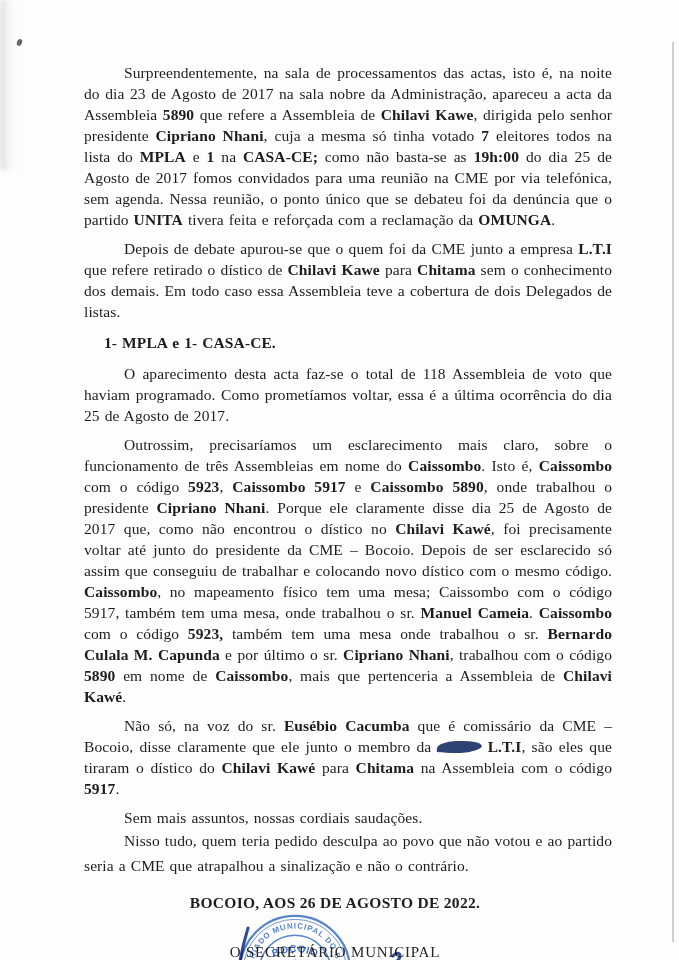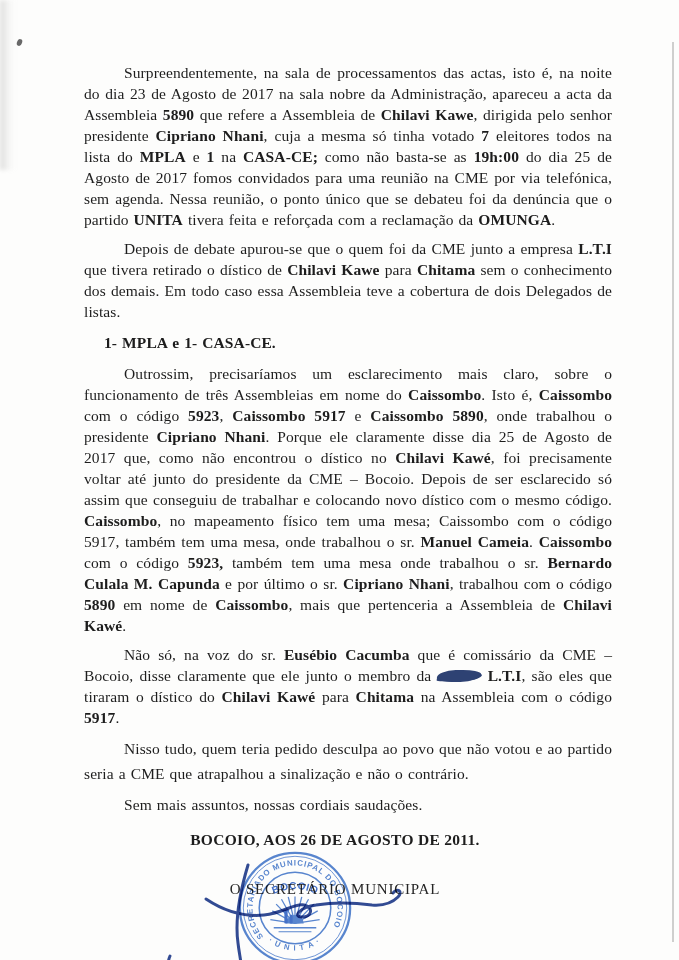--- a/index.html
+++ b/index.html
@@ -96,28 +96,29 @@
 
 <div class="page">
 
   <div class="corner-shade"></div>
   <div class="speck"></div>
   <div class="edge-line"></div>
 
   <div class="doc">
 
     <p class="para"><span>Surpreendentemente, na sala de processamentos das actas, isto é, na noite do dia 23 de Agosto de 2017 na sala nobre da Administração, apareceu a acta da Assembleia </span><span class="b">5890</span><span> que refere a Assembleia de </span><span class="b">Chilavi Kawe</span><span>, dirigida pelo senhor presidente </span><span class="b">Cipriano Nhani</span><span>, cuja a mesma só tinha votado </span><span class="b">7</span><span> eleitores todos na lista do </span><span class="b">MPLA</span><span> e </span><span class="b">1</span><span> na </span><span class="b">CASA-CE;</span><span> como não basta-se as </span><span class="b">19h:00</span><span> do dia 25 de Agosto de 2017 fomos convidados para uma reunião na CME por via telefónica, sem agenda. Nessa reunião, o ponto único que se debateu foi da denúncia que o partido </span><span class="b">UNITA</span><span> tivera feita e reforçada com a reclamação da </span><span class="b">OMUNGA</span><span>.</span></p>
-      <p class="para"><span>Depois de debate apurou-se que o quem foi da CME junto a empresa </span><span class="b">L.T.I</span><span> que tivera retirado o dístico de </span><span class="b">Chilavi Kawe</span><span> para </span><span class="b">Chitama</span><span> sem o conhecimento dos demais. Em todo caso essa Assembleia teve a cobertura de dois Delegados de listas.</span></p>
+      <p class="para"><span>Depois de debate apurou-se que o quem foi da CME junto a empresa </span><span class="b">L.T.I</span><span> que refere retirado o dístico de </span><span class="b">Chilavi Kawe</span><span> para </span><span class="b">Chitama</span><span> sem o conhecimento dos demais. Em todo caso essa Assembleia teve a cobertura de dois Delegados de listas.</span></p>
       <p class="para list"><span class="b">1-  MPLA e 1- CASA-CE.</span></p>
+      <p class="para"><span>O aparecimento desta acta faz-se o total de 118 Assembleia de voto que haviam programado. Como prometíamos voltar, essa é a última ocorrência do dia 25 de Agosto de 2017.</span></p>
       <p class="para"><span>Outrossim, precisaríamos um esclarecimento mais claro, sobre o funcionamento de três Assembleias em nome do </span><span class="b">Caissombo</span><span>. Isto é, </span><span class="b">Caissombo</span><span> com o código </span><span class="b">5923</span><span>, </span><span class="b">Caissombo 5917</span><span> e </span><span class="b">Caissombo 5890</span><span>, onde trabalhou o presidente </span><span class="b">Cipriano Nhani</span><span>. Porque ele claramente disse dia 25 de Agosto de 2017 que, como não encontrou o dístico no </span><span class="b">Chilavi Kawé</span><span>, foi precisamente voltar até junto do presidente da CME – Bocoio. Depois de ser esclarecido só assim que conseguiu de trabalhar e colocando novo dístico com o mesmo código. </span><span class="b">Caissombo</span><span>, no mapeamento físico tem uma mesa; Caissombo com o código 5917, também tem uma mesa, onde trabalhou o sr. </span><span class="b">Manuel Cameia</span><span>. </span><span class="b">Caissombo</span><span> com o código </span><span class="b">5923,</span><span> também tem uma mesa onde trabalhou o sr. </span><span class="b">Bernardo Culala M. Capunda</span><span> e por último o sr. </span><span class="b">Cipriano Nhani</span><span>, trabalhou com o código </span><span class="b">5890</span><span> em nome de </span><span class="b">Caissombo</span><span>, mais que pertenceria a Assembleia de </span><span class="b">Chilavi Kawé</span><span>.</span></p>
       <p class="para"><span>Não só, na voz do sr. </span><span class="b">Eusébio Cacumba</span><span> que é comissário da CME – Bocoio, disse claramente que ele junto o membro da </span><span class="scribble"></span><span> </span><span class="b">L.T.I</span><span>, são eles que tiraram o dístico do </span><span class="b">Chilavi Kawé</span><span> para </span><span class="b">Chitama</span><span> na Assembleia com o código </span><span class="b">5917</span><span>.</span></p>
+      <p class="para last"><span>Sem mais assuntos, nossas cordiais saudações.</span></p>
       <p class="para wide"><span>Nisso tudo, quem teria pedido desculpa ao povo que não votou e ao partido seria a CME que atrapalhou a sinalização e não o contrário.</span></p>
-      <p class="para last"><span>Sem mais assuntos, nossas cordiais saudações.</span></p>
       <div class="closing">
-      <p class="dateline">BOCOIO, AOS 26 DE AGOSTO DE 2011.</p>
+      <p class="dateline">BOCOIO, AOS 26 DE AGOSTO DE 2022.</p>
       <p class="role">O SECRETÁRIO MUNICIPAL</p>
 
       <svg class="stamp-svg" viewBox="0 0 120 120">
         <g fill="none" stroke="#4b7ccd">
           <circle cx="60" cy="60" r="57" stroke-width="2.4"></circle>
           <circle cx="60" cy="60" r="53.5" stroke-width="0.9"></circle>
           <circle cx="60" cy="60" r="37" stroke-width="1.6"></circle>
         </g>
         <defs>
           <path id="arcTop" d="M 28.9 91.1 A 44 44 0 1 1 91.1 91.1"></path>

